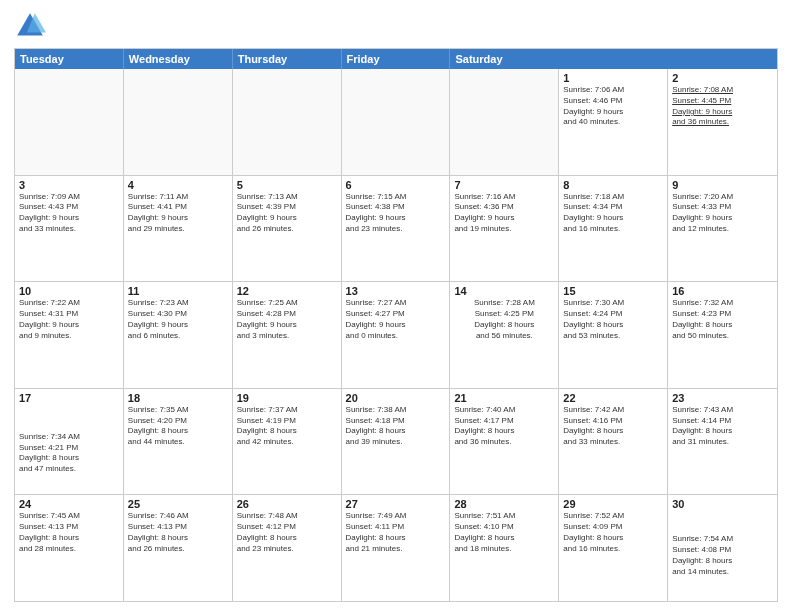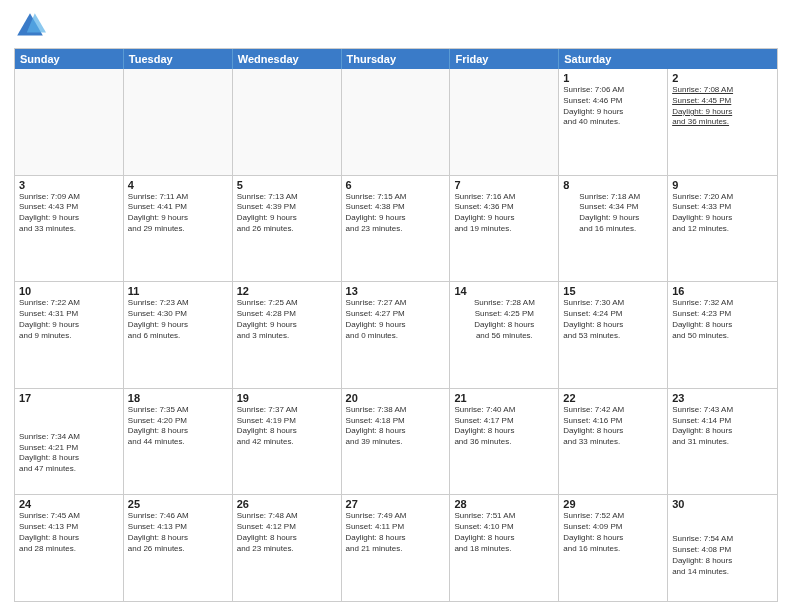--- a/index.html
+++ b/index.html
@@ -127,21 +127,20 @@
       </div>
     </div>
     <div class="title-block">
       <div class="month-title"></div>
       <div class="location"></div>
     </div>
   </div>
 
   <div class="calendar outer-border">
     <div class="cal-header">
-    <div class="cal-header-cell">Sunday</div>
         <div class="cal-header-cell">Tuesday</div>
         <div class="cal-header-cell">Wednesday</div>
         <div class="cal-header-cell">Thursday</div>
         <div class="cal-header-cell">Friday</div>
         <div class="cal-header-cell">Saturday</div>
       </div>
     <div class="cal-body">
     <div class="cal-row">
           <div class="cal-cell empty"></div>
           <div class="cal-cell empty"></div>
@@ -194,21 +193,21 @@
           </div>
           <div class="cal-cell">
             <span class="day-num">7</span>
             <div class="info" style="white-space: pre-line;">Sunrise: 7:16 AM
 Sunset: 4:36 PM
 Daylight: 9 hours
 and 19 minutes.</div>
           </div>
           <div class="cal-cell">
             <span class="day-num">8</span>
-            <div class="info" style="white-space: pre-line; margin-left: 16px;">Sunrise: 7:18 AM
+            <div class="info" style="white-space: pre-line;">Sunrise: 7:18 AM
 Sunset: 4:34 PM
 Daylight: 9 hours
 and 16 minutes.</div>
           </div>
           <div class="cal-cell">
             <span class="day-num">9</span>
             <div class="info" style="white-space: pre-line;">Sunrise: 7:20 AM
 Sunset: 4:33 PM
 Daylight: 9 hours
 and 12 minutes.</div>

